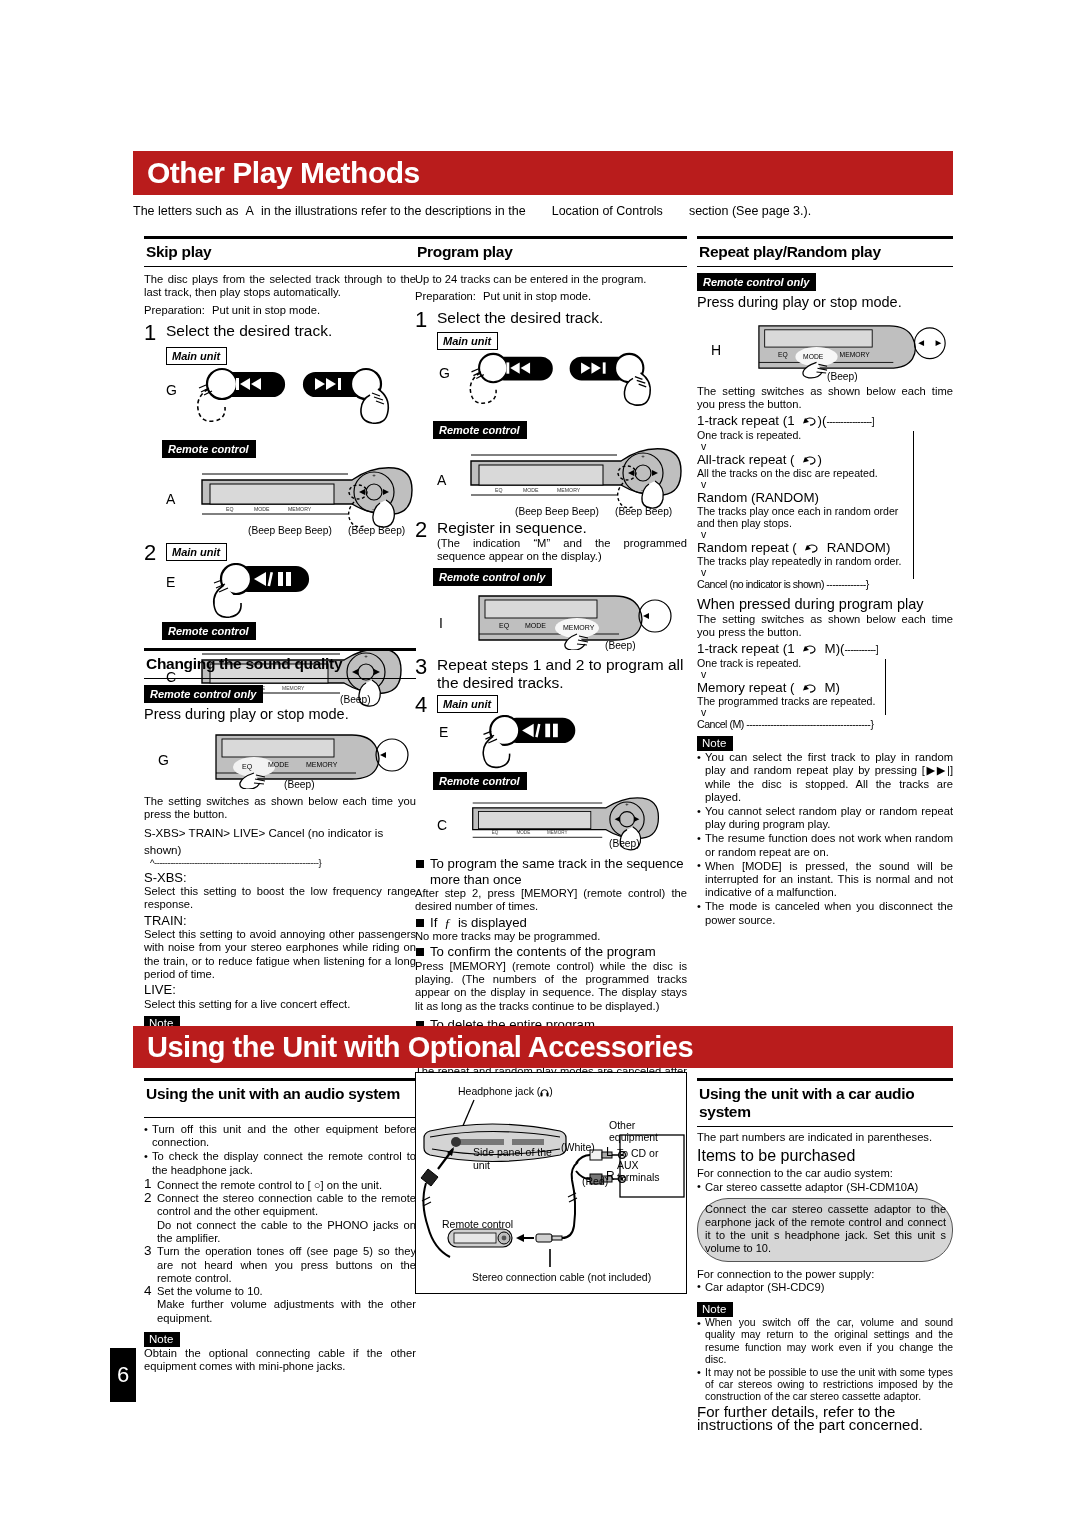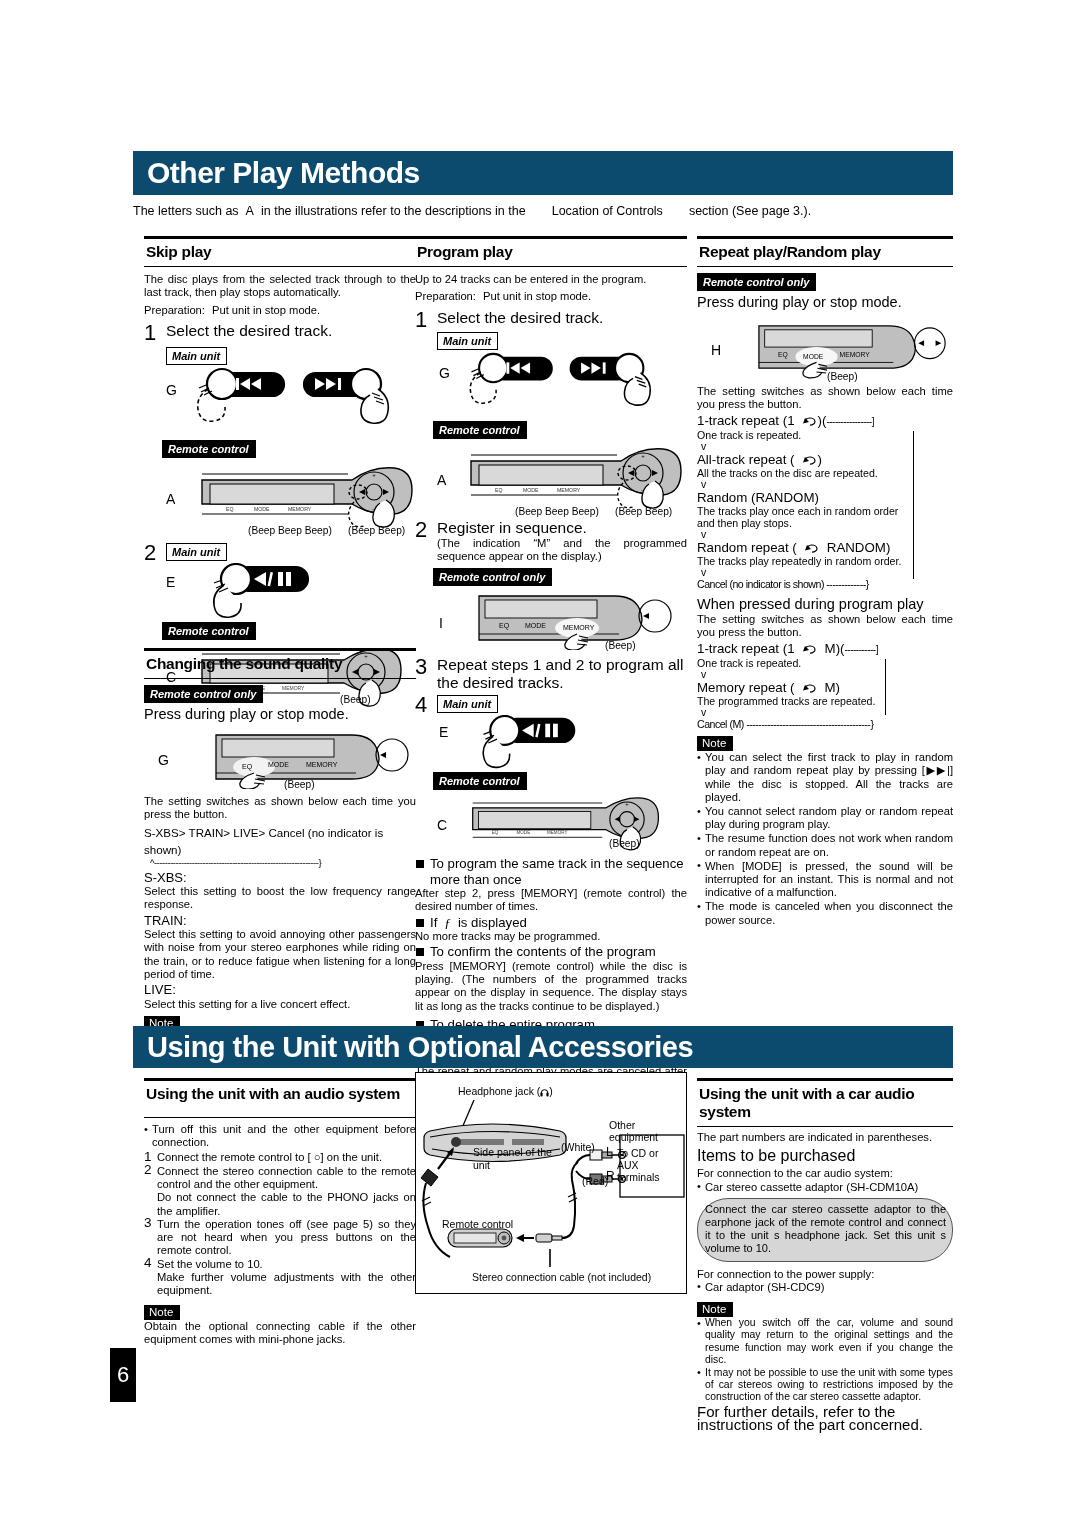--- a/index.html
+++ b/index.html
@@ -11,21 +11,21 @@
     color:#000;
     position:relative;
     overflow:hidden;
   }
   .page { position:absolute; left:0; top:0; width:1080px; height:1531px; }
 
   
   .banner {
     position:absolute;
     left:133px; width:820px;
-    background:#0c4a6e; color:#fff;
+    background:#b91c1c; color:#fff;
     display:flex; align-items:center;
     padding:0 14px;
     font-weight:bold;
     letter-spacing:-0.5px;
   }
   #banner-other { top:151px; height:44px; font-size:30px; }
   #banner-access { top:1026px; height:42px; font-size:29px; }
 
   .intro-line {
     position:absolute; left:133px; top:204px; width:822px;
@@ -752,20 +752,21 @@
 
   <div class="banner" id="banner-access">
     <span>Using the Unit with Optional Accessories</span>
   </div>
 
   <div class="col col-a" style="top:1078px;">
     <div class="sec-head tall" style="min-height:40px;">Using the unit with an audio system</div>
 
     <ul class="dots" style="margin-top:5px;">
       <li>Turn off this unit and the other equipment before connection.</li>
+      <li>To check the display connect the remote control to the headphone jack.</li>
     </ul>
 
     <ol class="nums" style="margin-top:2px;">
       <li><span class="n">1</span><span>Connect the remote control to [ ○] on the unit.</span></li>
       <li><span class="n">2</span><span>Connect the stereo connection cable to the remote control and the other equipment.</span></li>
       <li style="padding-left:13px;"><span>Do not connect the cable to the PHONO jacks on the amplifier.</span></li>
       <li><span class="n">3</span><span>Turn the operation tones off (see page 5) so they are not heard when you press buttons on the remote control.</span></li>
       <li><span class="n">4</span><span>Set the volume to 10.</span></li>
       <li style="padding-left:13px;"><span>Make further volume adjustments with the other equipment.</span></li>
     </ol>

